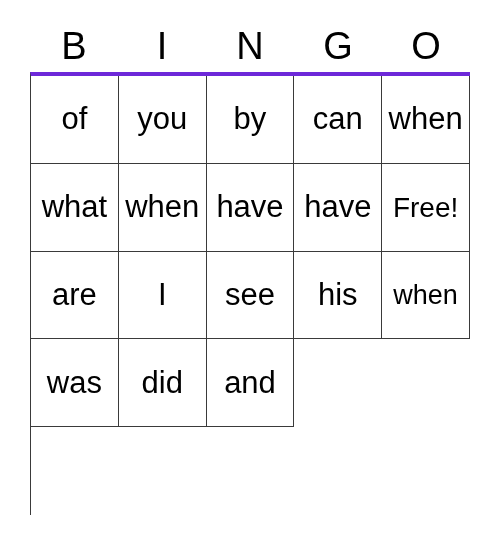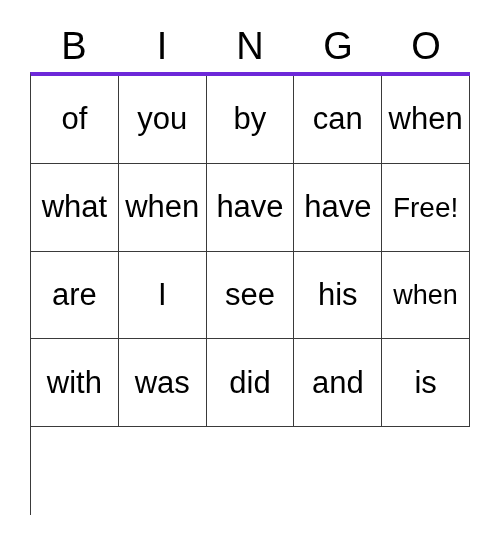--- a/index.html
+++ b/index.html
@@ -144,31 +144,25 @@
 
     <div class="bingo-cell">
         <span class="cell-text">see</span>
       </div>
     <div class="bingo-cell">
         <span class="cell-text">his</span>
       </div>
     <div class="bingo-cell shrink">
         <span class="cell-text">when</span>
       </div>
-    <div class="bingo-cell">
-        <span class="cell-text">with</span>
-      </div>
 
     <div class="bingo-cell">
         <span class="cell-text">was</span>
       </div>
     <div class="bingo-cell">
         <span class="cell-text">did</span>
       </div>
     <div class="bingo-cell">
         <span class="cell-text">and</span>
       </div>
-    <div class="bingo-cell">
-        <span class="cell-text">is</span>
-      </div>
 
   </div>
 </div>
 
 </body></html>

